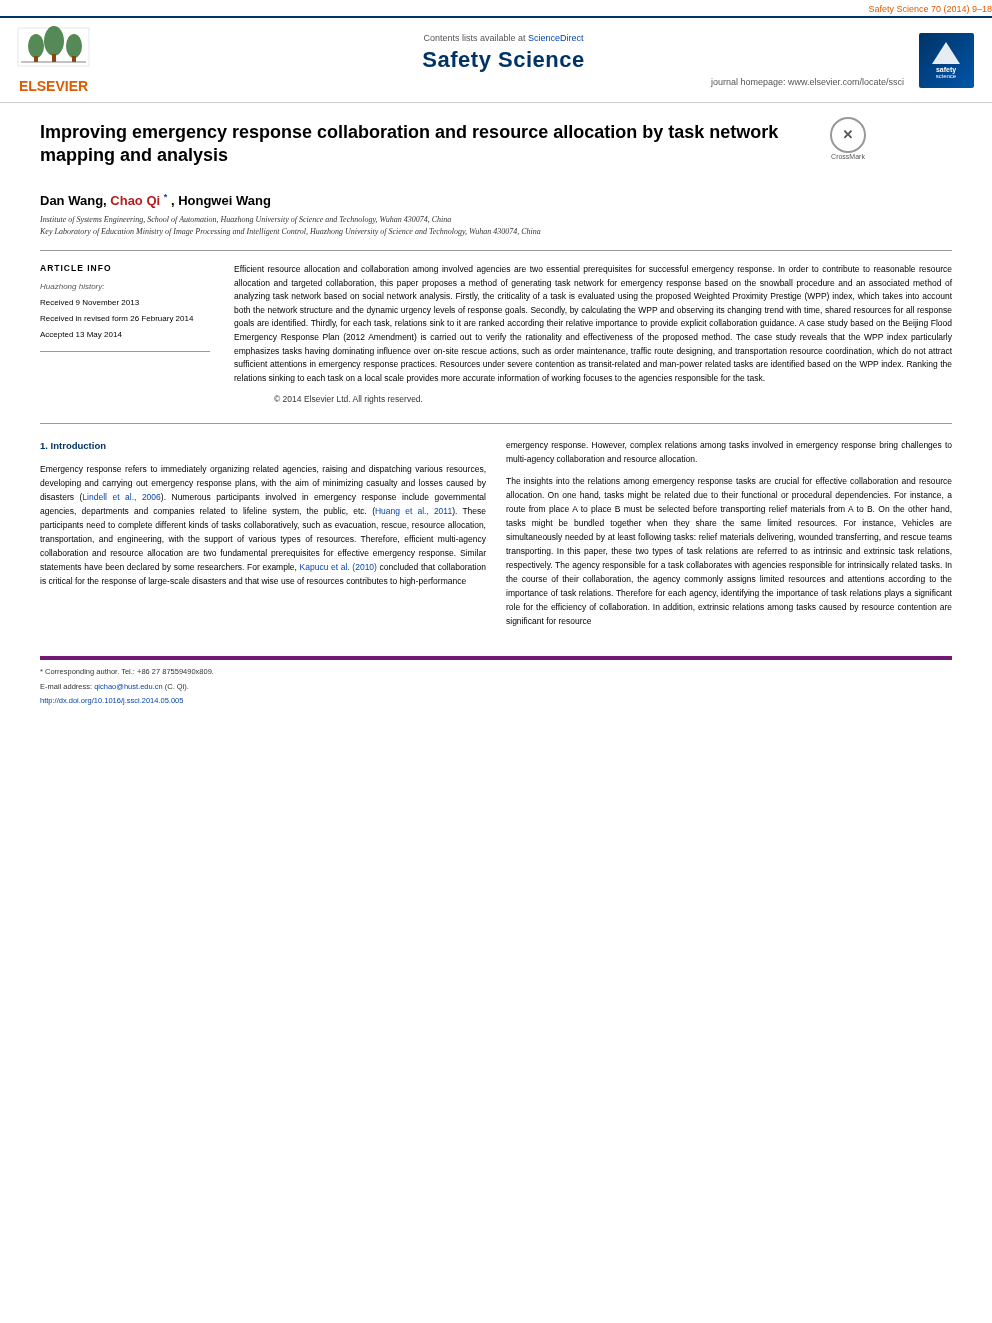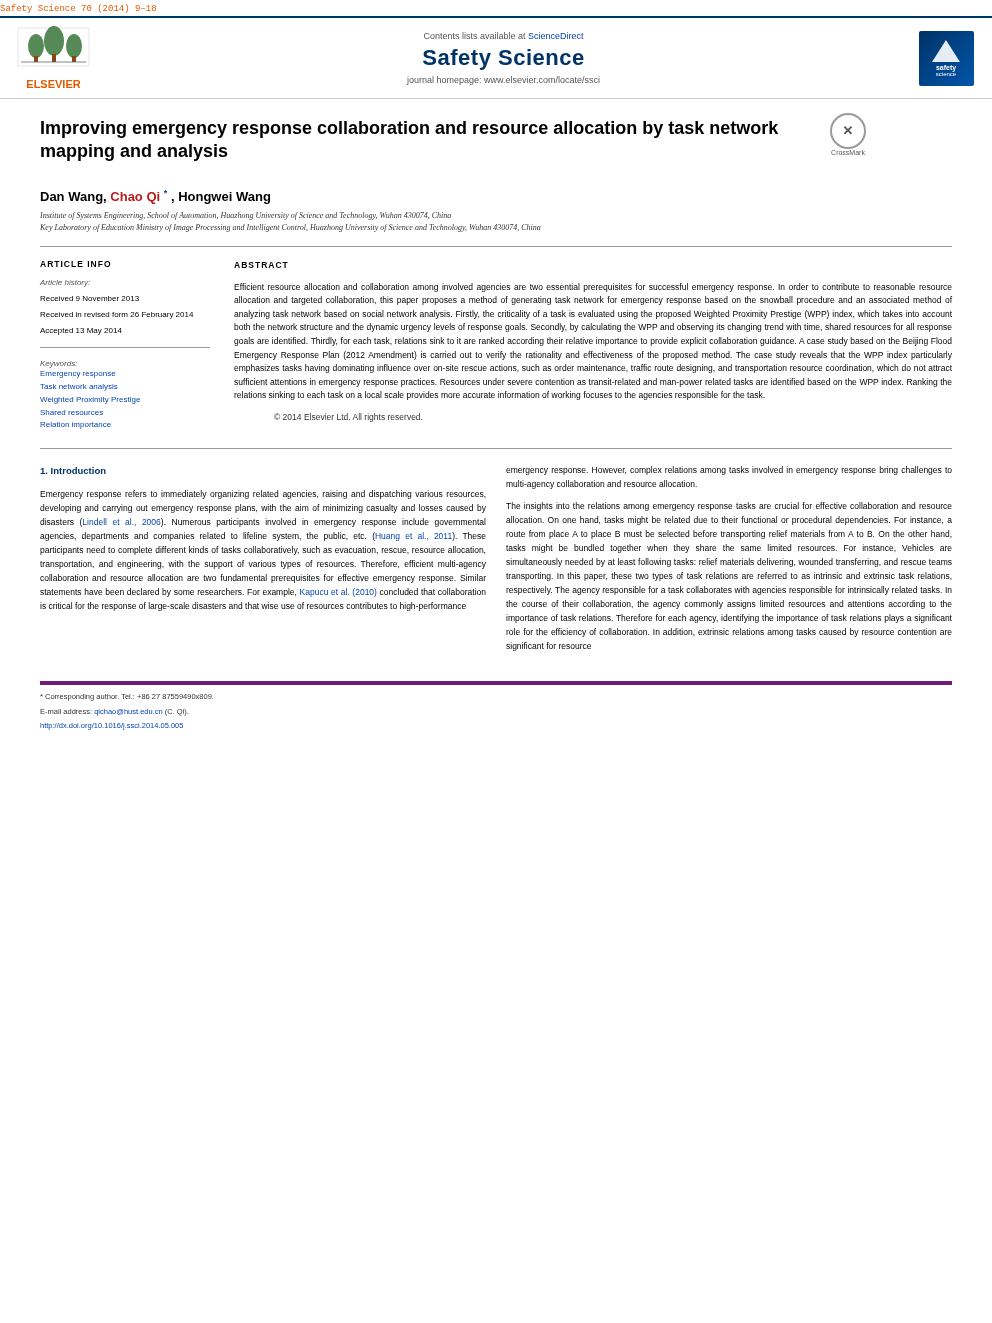--- a/index.html
+++ b/index.html
@@ -6,39 +6,39 @@
     body {
       background: #fff;
       font-family: "Times New Roman", Times, serif;
       font-size: 9.5px;
       color: #000;
       width: 992px;
     }
 
     .top-bar {
       background: #fff;
-      text-align: left;
+      text-align: right;
       padding: 4px 0 2px 0;
       font-size: 9px;
       color: #e05a00;
-      font-family: Liberation Mono, monospace;
+      font-family: Liberation Sans, sans-serif;
     }
 
     .journal-header {
       border-top: 2px solid #003366;
       border-bottom: 1px solid #ccc;
       display: flex;
       align-items: center;
       padding: 8px 16px;
       gap: 12px;
     }
 
     .elsevier-text {
       font-family: Arial, sans-serif;
-      font-size: 11px;
+      font-size: 14px;
       font-weight: bold;
       color: #e05a00;
       margin-top: 2px;
     }
 
     .journal-center {
       flex: 1;
       text-align: center;
     }
 
@@ -60,20 +60,21 @@
       font-weight: bold;
       color: #003366;
       letter-spacing: 0.5px;
     }
 
     .journal-homepage {
       font-family: Arial, sans-serif;
       font-size: 9px;
       color: #555;
       margin-top: 4px;
+      text-align: right;
     }
 
     .safety-badge {
       width: 60px;
       flex-shrink: 0;
       display: flex;
       flex-direction: column;
       align-items: center;
       justify-content: center;
     }
@@ -419,42 +420,31 @@
     <div>Key Laboratory of Education Ministry of Image Processing and Intelligent Control, Huazhong University of Science and Technology, Wuhan 430074, China</div>
   </div>
 
   <hr class="divider-line">
 
   <div class="two-col">
 
     <div class="article-info">
       <h3>ARTICLE INFO</h3>
       <p>
-        <span class="label">Article history:</span>
+        <span class="label">Huazhong history:</span>
       </p>
       <p>Received 9 November 2013</p>
       <p>Received in revised form 26 February 2014</p>
       <p>Accepted 13 May 2014</p>
 
       <hr class="divider-line" style="margin:10px 0;">
 
-      <div class="kw-section">
-        <span class="label">Keywords:</span>
-        <ul>
-          <li>Emergency response</li>
-          <li>Task network analysis</li>
-          <li>Weighted Proximity Prestige</li>
-          <li>Shared resources</li>
-          <li>Relation importance</li>
-        </ul>
-      </div>
     </div>
 
     <div class="abstract-col">
-      <h3>ABSTRACT</h3>
       <p class="body-para">Efficient resource allocation and collaboration among involved agencies are two essential prerequisites for successful emergency response. In order to contribute to reasonable resource allocation and targeted collaboration, this paper proposes a method of generating task network for emergency response based on the snowball procedure and an associated method of analyzing task network based on social network analysis. Firstly, the criticality of a task is evaluated using the proposed Weighted Proximity Prestige (WPP) index, which takes into account both the network structure and the dynamic urgency levels of response goals. Secondly, by calculating the WPP and observing its changing trend with time, shared resources for all response goals are identified. Thirdly, for each task, relations sink to it are ranked according their relative importance to provide explicit collaboration guidance. A case study based on the Beijing Flood Emergency Response Plan (2012 Amendment) is carried out to verify the rationality and effectiveness of the proposed method. The case study reveals that the WPP index particularly emphasizes tasks having dominating influence over on-site rescue actions, such as order maintenance, traffic route designing, and transportation resource coordination, which do not attract sufficient attentions in emergency response practices. Resources under severe contention as transit-related and man-power related tasks are identified based on the WPP index. Ranking the relations sinking to each task on a local scale provides more accurate information of working focuses to the agencies responsible for the task.</p>
       <p class="copyright-line">© 2014 Elsevier Ltd. All rights reserved.</p>
     </div>
   </div>
 
   <hr class="section-divider">
 
   <div class="body-two-col">
 
     <div class="body-left">

